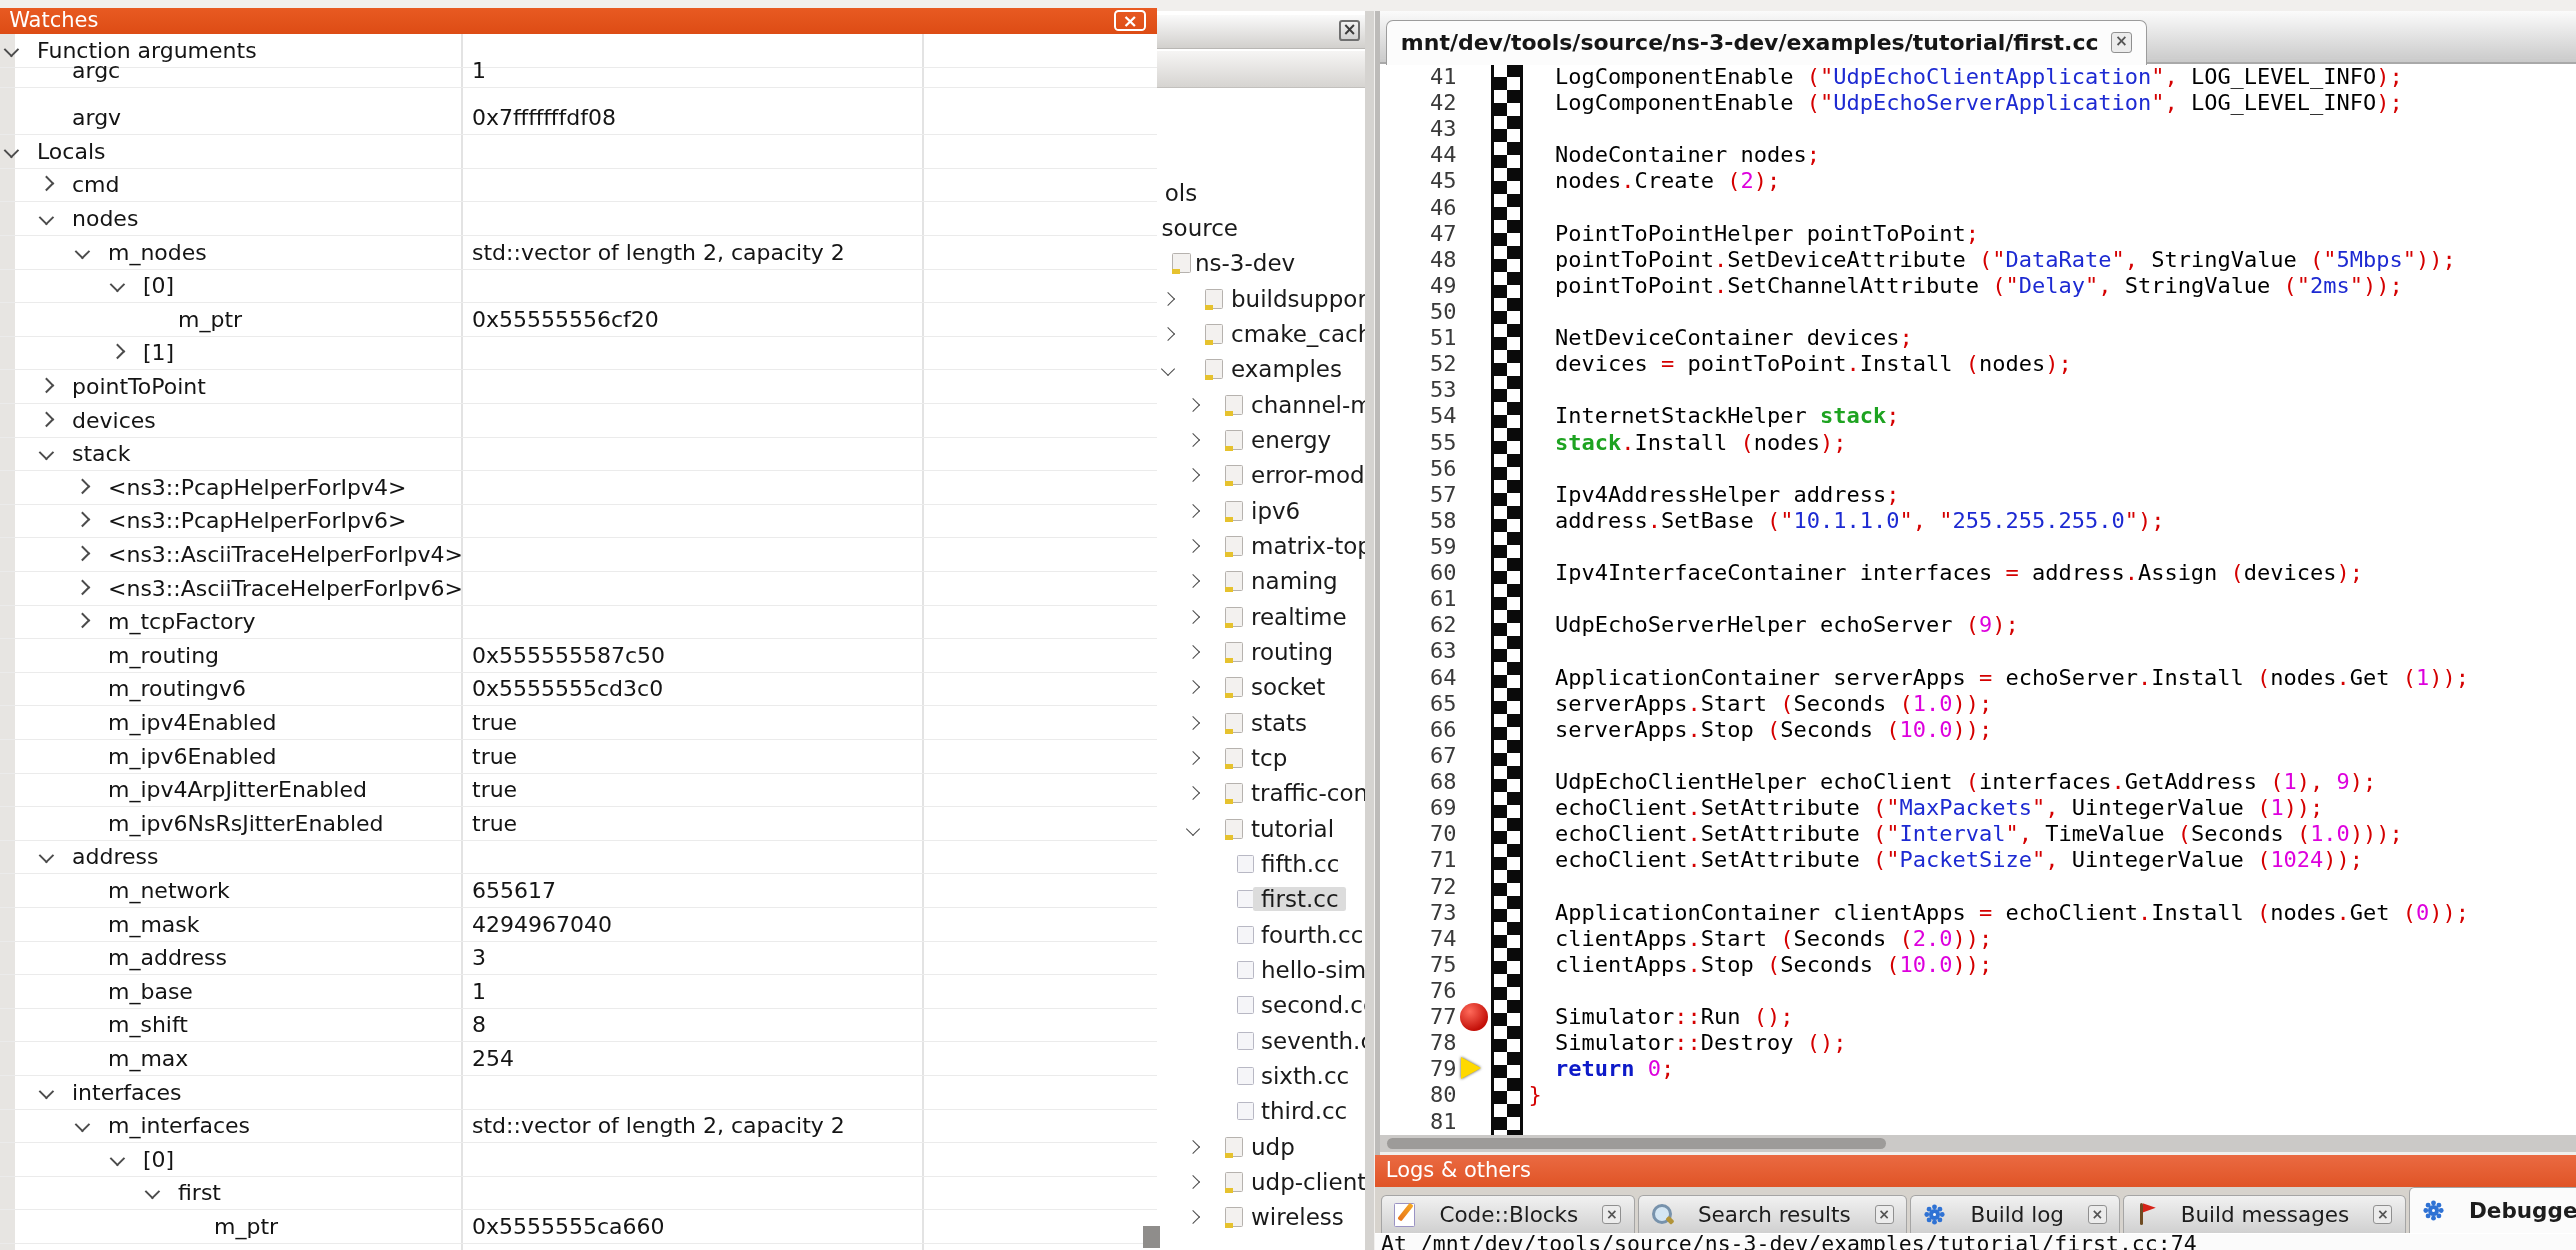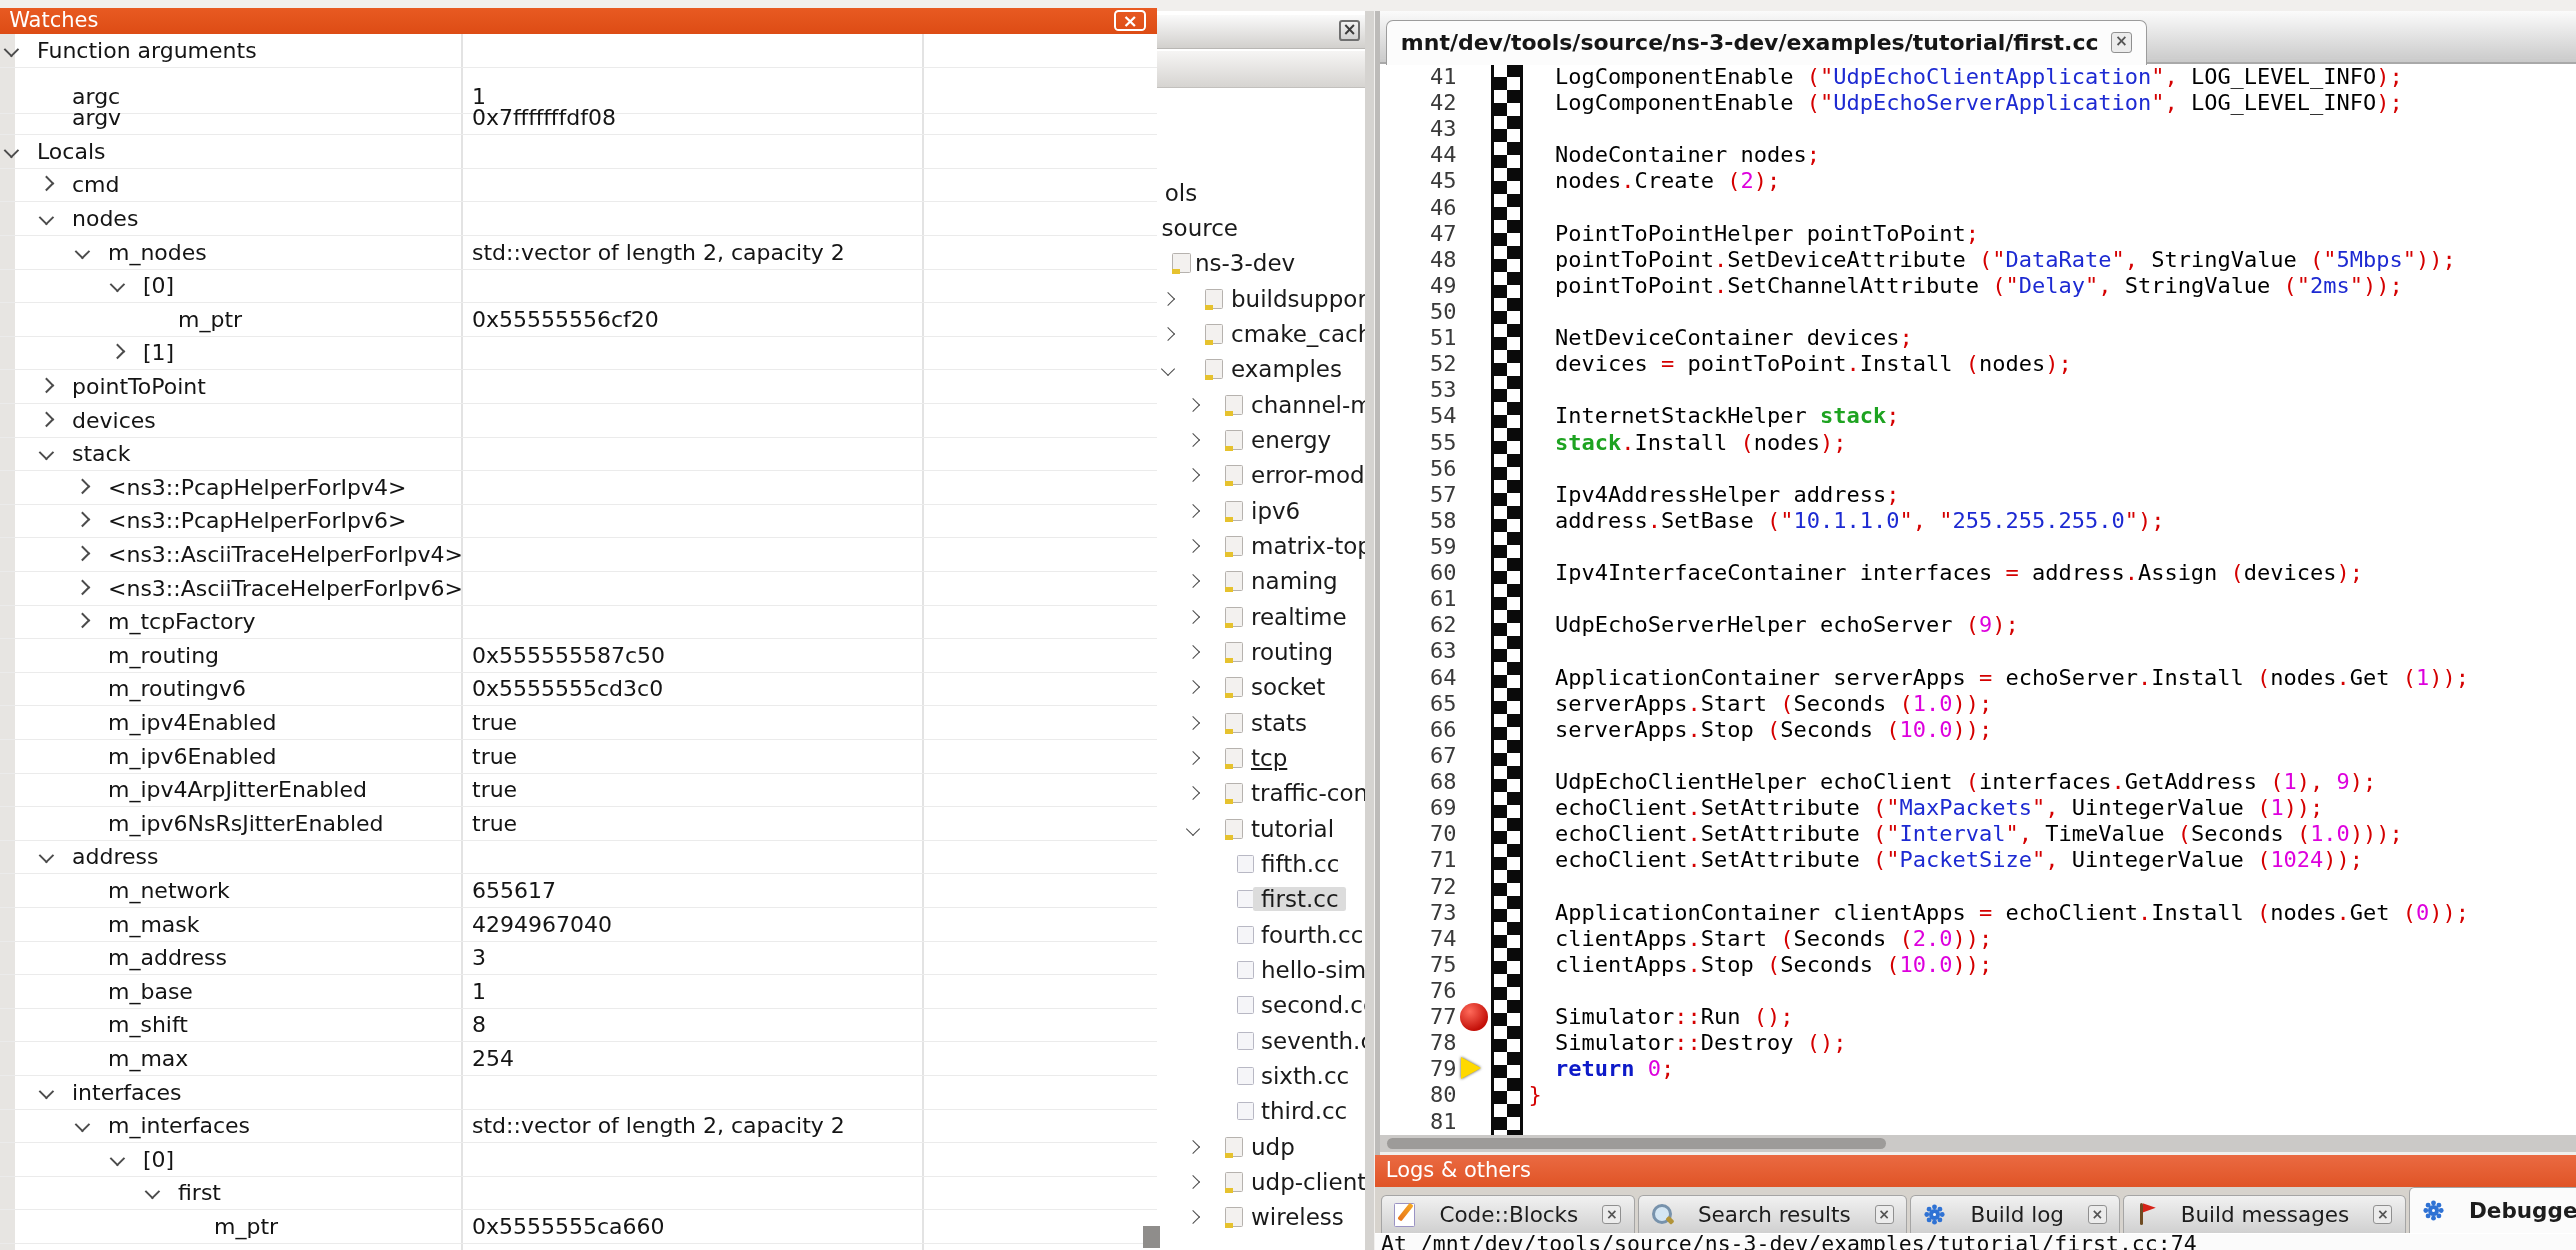--- a/index.html
+++ b/index.html
@@ -101,21 +101,21 @@
     <div class="abs" id="watches-close">×</div>
   </div>
   <div class="abs" id="watch-gutter"></div>
   <div class="abs wcol" style="left:461px"></div>
   <div class="abs wcol" style="left:922px"></div>
   <div class="abs" id="watch-rows">
       <div class="wrow" style="top: 0px;">
         <span class="chev open" style="left: 6.1px; top: 10.8px;"></span>
         <span class="wname" style="left: 37px;">Function arguments</span>
       </div>
-      <div class="wrow" style="top: 46px;">
+      <div class="wrow" style="top: 20px;">
         <span class="wname" style="left: 72px;">argc</span>
         <span class="wval">1</span>
       </div>
       <div class="wrow" style="top: 67px;">
         <span class="wname" style="left: 72px;">argv</span>
         <span class="wval">0x7fffffffdf08</span>
       </div>
       <div class="wrow" style="top: 101px;">
         <span class="chev open" style="left: 6.1px; top: 10.8px;"></span>
         <span class="wname" style="left: 37px;">Locals</span>
@@ -330,21 +330,21 @@
         <span class="tlabel" style="left: 94px;">socket</span>
       </div>
       <div class="titem" style="left: 0px; top: 700px; width: 208px;">
         <span class="tarrow closed" style="left: 31px;"></span>
         <span class="folder-icon" style="left: 68px;"></span>
         <span class="tlabel" style="left: 94px;">stats</span>
       </div>
       <div class="titem" style="left: 0px; top: 735px; width: 208px;">
         <span class="tarrow closed" style="left: 31px;"></span>
         <span class="folder-icon" style="left: 68px;"></span>
-        <span class="tlabel" style="left: 94px; text-decoration: underline;">tcp</span>
+        <span class="tlabel" style="left: 94px;">tcp</span>
       </div>
       <div class="titem" style="left: 0px; top: 770px; width: 208px;">
         <span class="tarrow closed" style="left: 31px;"></span>
         <span class="folder-icon" style="left: 68px;"></span>
         <span class="tlabel" style="left: 94px;">traffic-contro</span>
       </div>
       <div class="titem" style="left: 0px; top: 806px; width: 208px;">
         <span class="tarrow open" style="left: 31px;"></span>
         <span class="folder-icon" style="left: 68px;"></span>
         <span class="tlabel" style="left: 94px;">tutorial</span>

